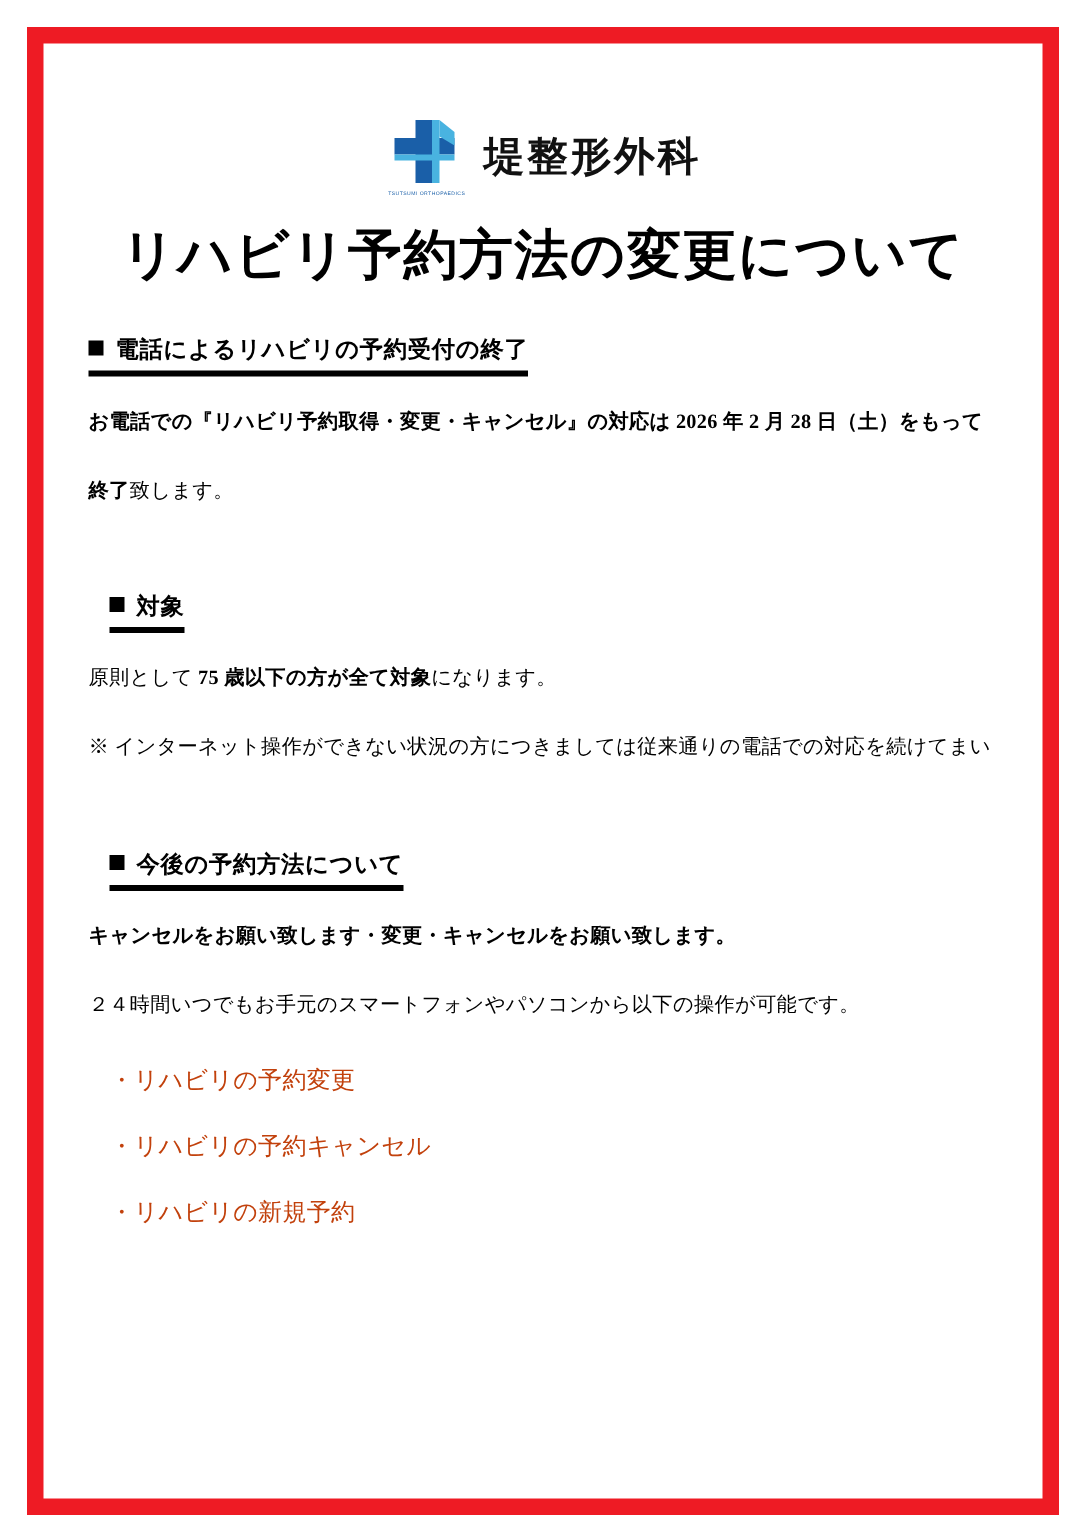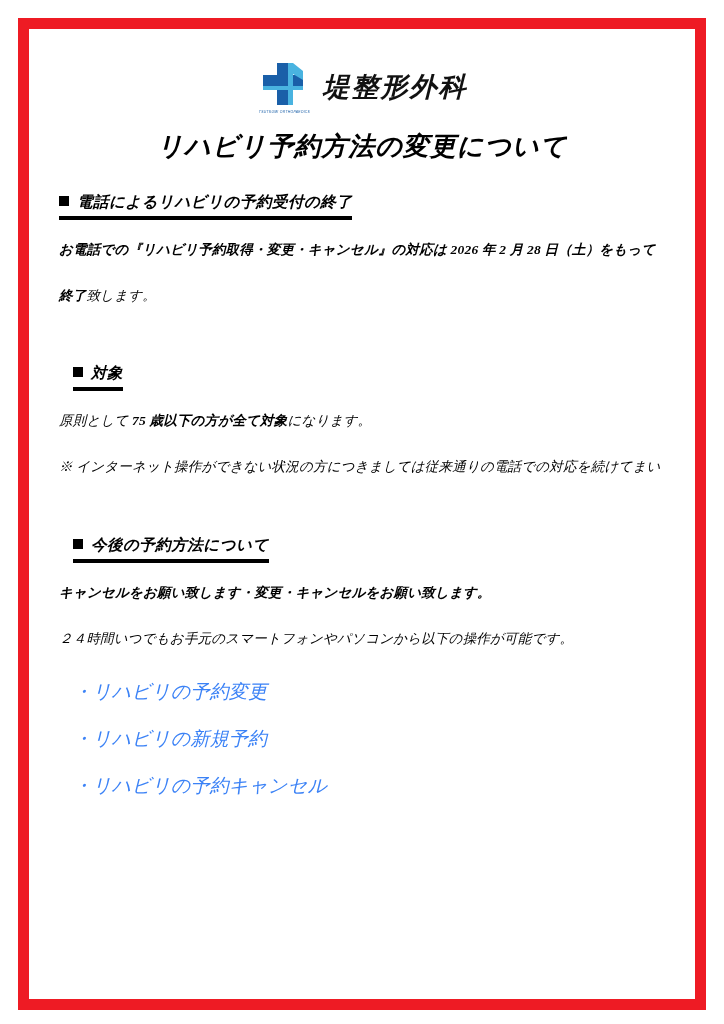--- a/index.html
+++ b/index.html
@@ -39,23 +39,22 @@
     background: #ffffff;
     box-sizing: border-box;
     overflow: hidden;
   }
   .content {
     position: absolute;
     left: 0;
     top: 0;
     right: 0;
     bottom: 0;
-    padding: 18px 30px 0 30px;
-    box-sizing: border-box;
-    font-style: italic;
+    padding: 35px 30px 0 30px;
+    box-sizing: border-box;
   }
 
   
   .logo-row {
     display: flex;
     align-items: center;
     justify-content: center;
     gap: 10px;
     margin-top: 14px;
     margin-bottom: 6px;
@@ -83,21 +82,21 @@
     font-size: 27px;
     font-weight: 700;
     color: #111111;
     letter-spacing: 2px;
     line-height: 1;
   }
 
   
   .doc-title {
     text-align: center;
-    font-size: 26px;
+    font-size: 36px;
     font-weight: 700;
     color: #000000;
     letter-spacing: 1px;
     margin: 16px 0 10px 0;
     font-family: "Liberation Serif", "DejaVu Serif", serif;
   }
 
   
   .section-head {
     display: inline-block;
@@ -132,23 +131,23 @@
   .red {
     color: #000000;
     font-weight: 700;
   }
   .bold { font-weight: 700; }
   .indent1 { margin-left: 12px; }
 
   .gap-lg { height: 34px; }
 
   .list-line {
-    font-size: 19px;
+    font-size: 16px;
     line-height: 1;
-    color: #3b82f6;
+    color: #c2410c;
     margin: 28px 0 0 14px;
     letter-spacing: .2px;
   }
 </style>
 </head>
 <body>
 
 <div class="page">
   <div class="red-frame">
     <div class="inner-white">
@@ -203,19 +202,19 @@
           <span class="sq"></span><span>今後の予約方法について</span>
         </div>
         <p class="body indent1">
           <span class="red">キャンセルをお願い致します・変更・キャンセルをお願い致します。</span>
         </p>
         <p class="body indent1">
           <span>２４時間いつでもお手元のスマートフォンやパソコンから以下の操作が可能です。</span>
         </p>
 
         <div class="list-line">・リハビリの予約変更</div>
+        <div class="list-line">・リハビリの予約キャンセル</div>
         <div class="list-line">・リハビリの新規予約</div>
-        <div class="list-line">・リハビリの予約キャンセル</div>
 
       </div>
     </div>
   </div>
 </div>
 
 </body></html>

